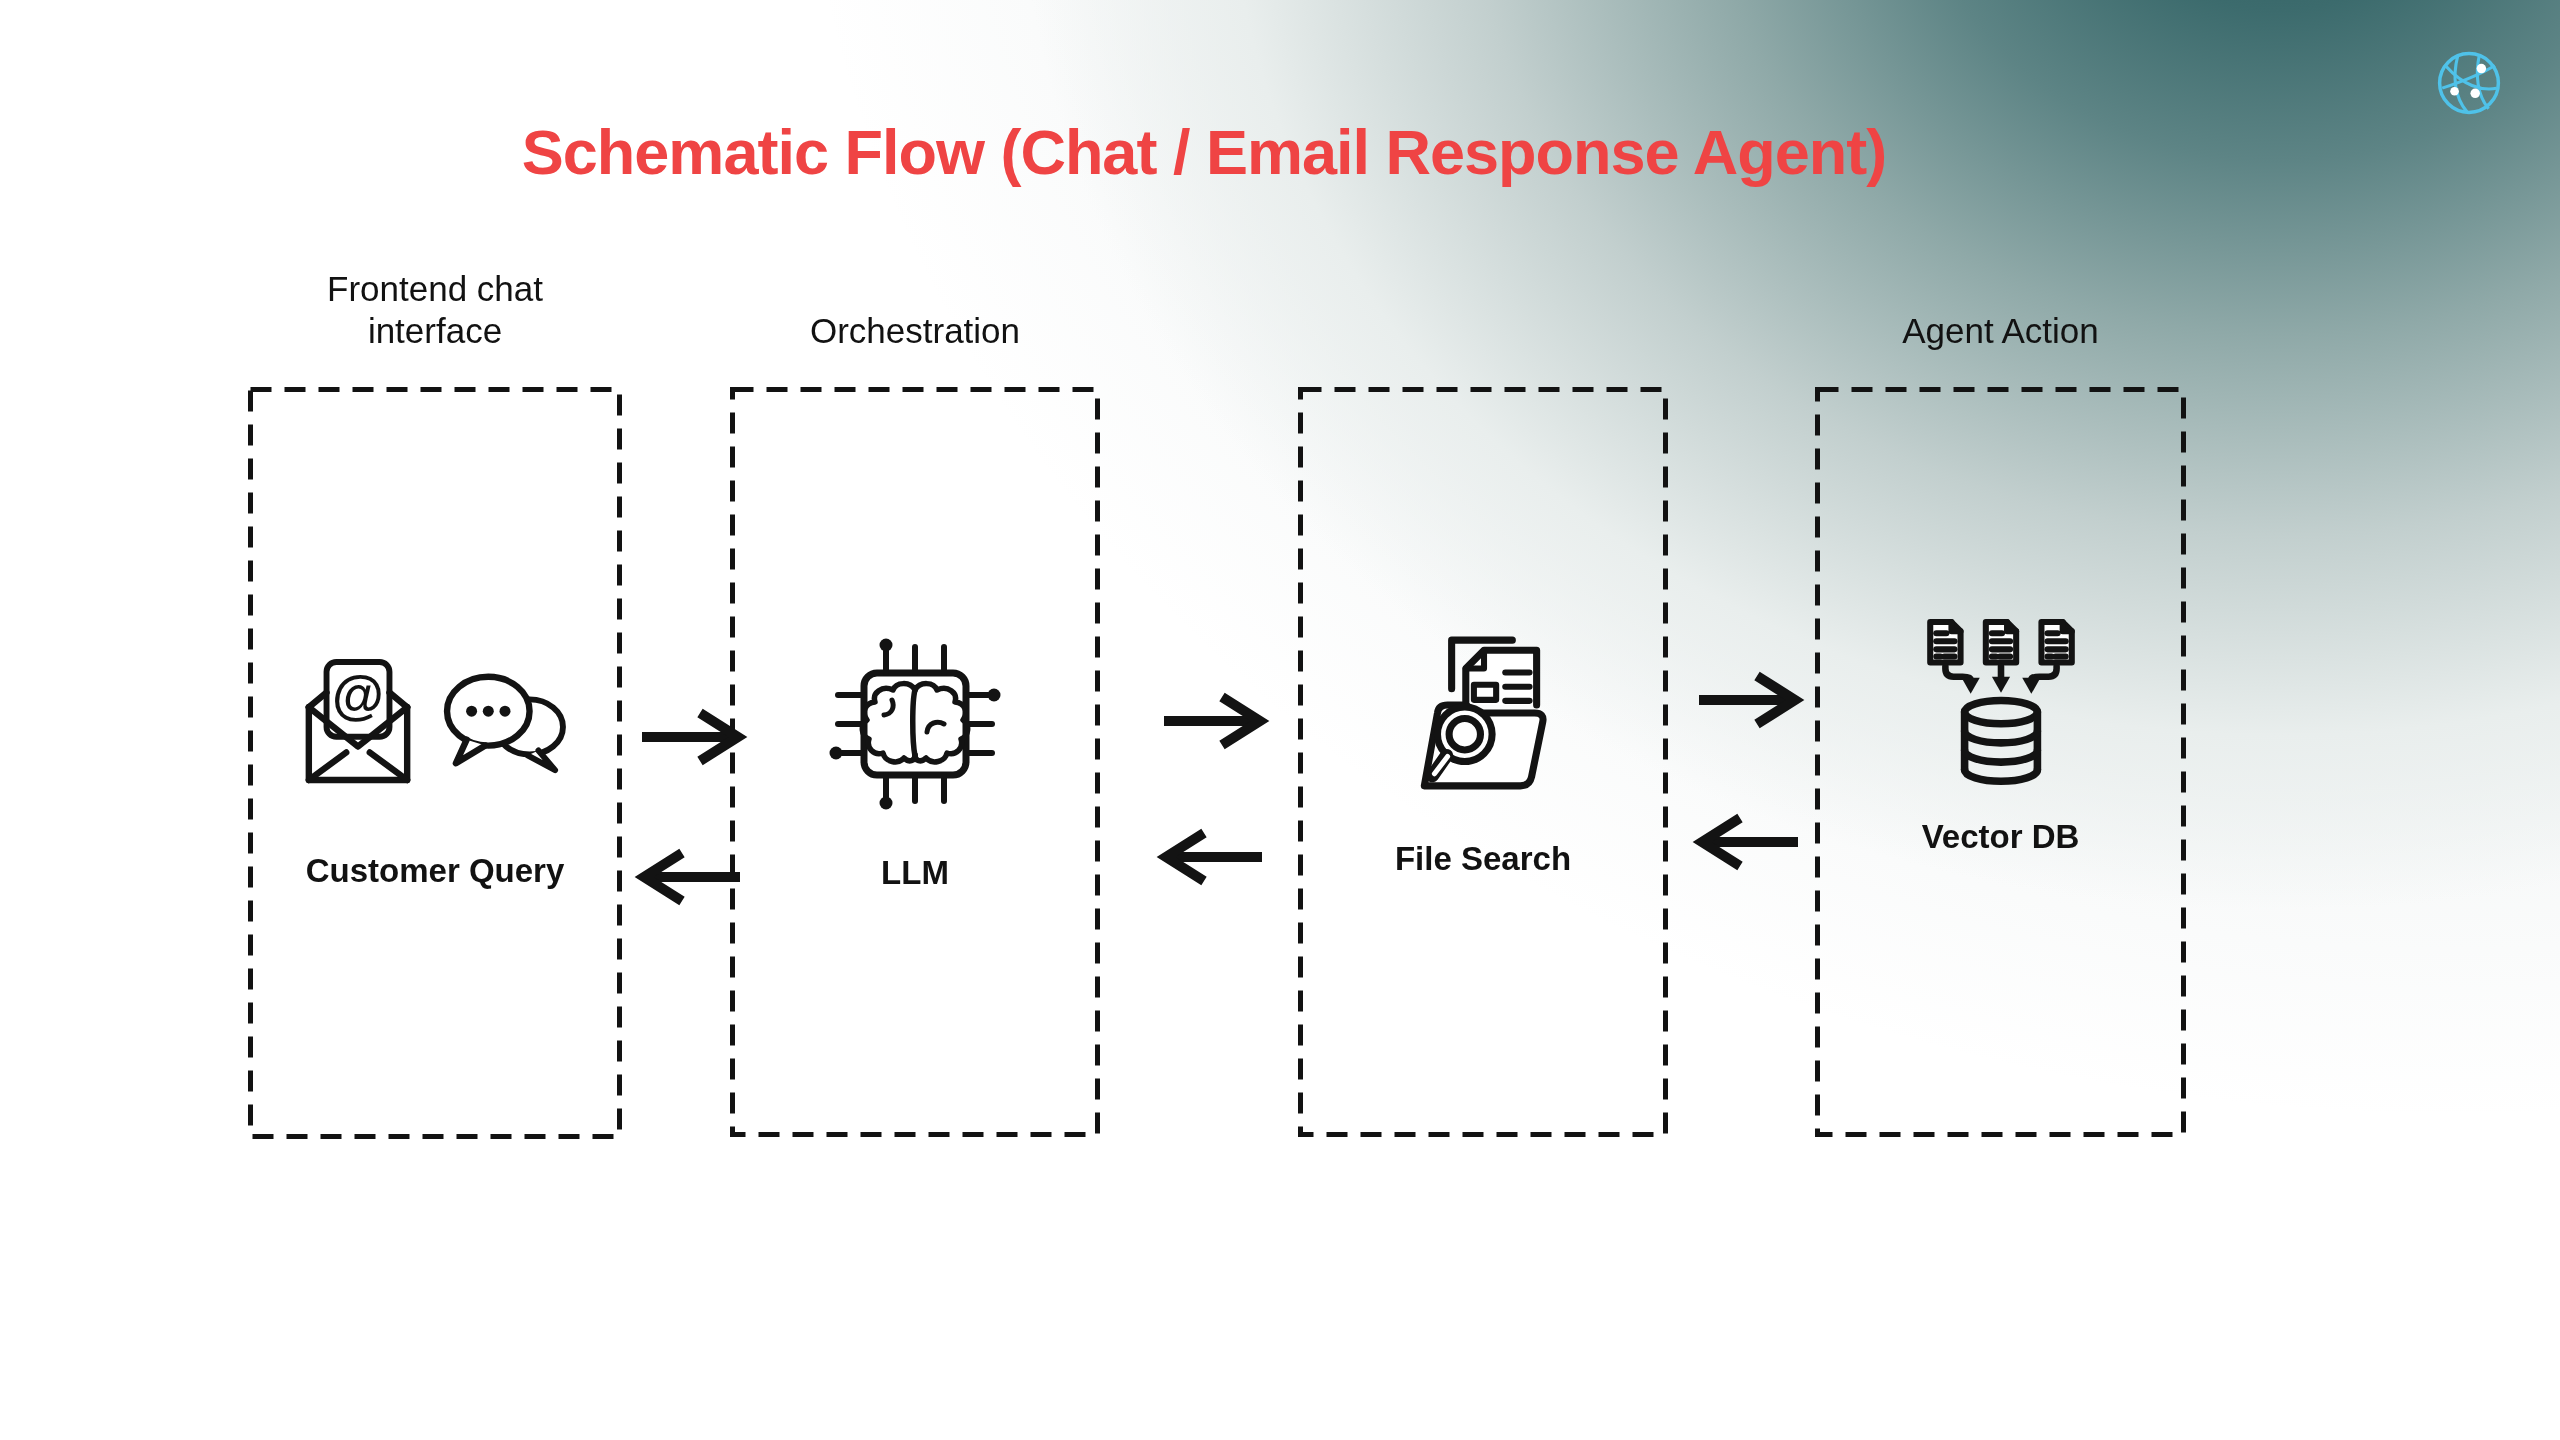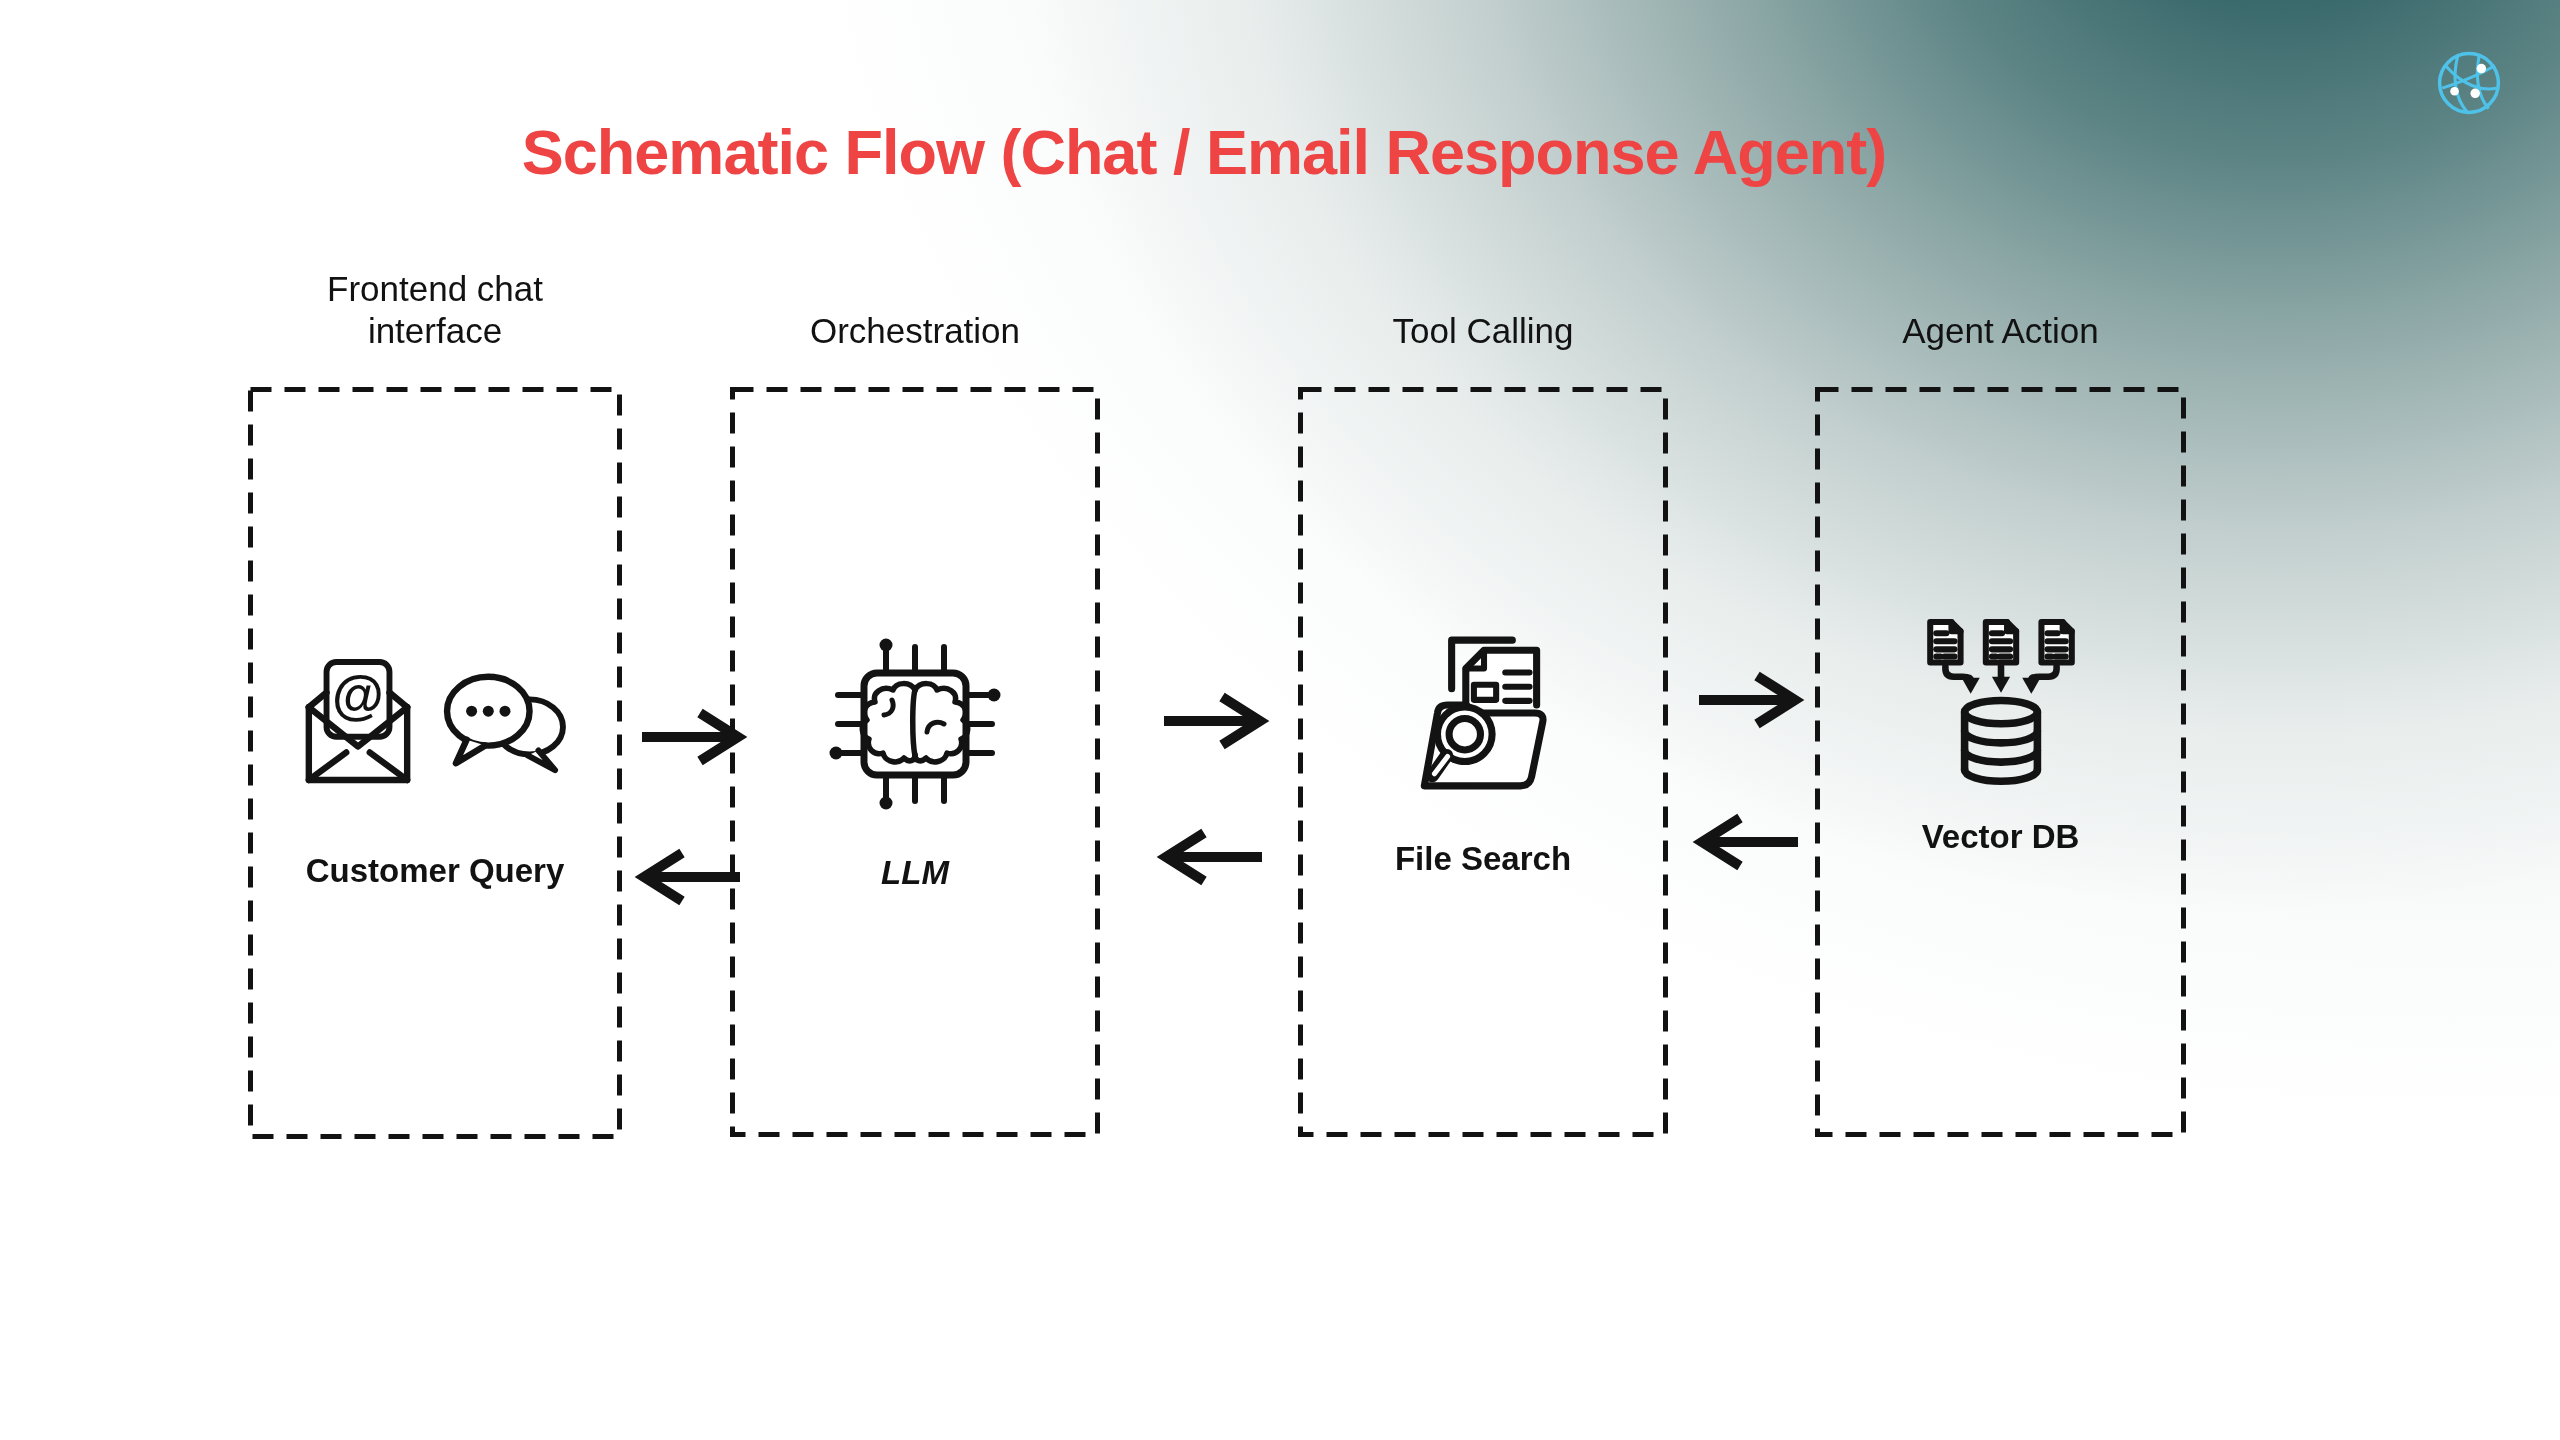--- a/index.html
+++ b/index.html
@@ -122,27 +122,24 @@
           <path d="M44,124 H22" stroke-width="6"></path>
             <circle cx="16" cy="124" r="6.5" fill="#131313" stroke="none"></circle>
           <path d="M95,61 C92,72 92,112 95,127" stroke-width="5.5"></path>
           <path d="M95,61 C90,52 76,53 73,61 C62,56 52,64 55,73 C45,74 41,84 47,91 C40,96 41,107 49,110 C46,119 54,127 63,124 C65,133 78,136 84,129 C89,134 95,132 95,126" stroke-width="5.5"></path>
           <path d="M95,61 C90,52 76,53 73,61 C62,56 52,64 55,73 C45,74 41,84 47,91 C40,96 41,107 49,110 C46,119 54,127 63,124 C65,133 78,136 84,129 C89,134 95,132 95,126" stroke-width="5.5" transform="matrix(-1,0,0,1,190,0)"></path>
           <path d="M64,86 c8,-1 11,-8 8,-15" stroke-width="5"></path>
           <path d="M107,103 c1,-9 10,-12 17,-8" stroke-width="5"></path>
         </svg>
       </span>
     </div>
-    <div class="stage-label" style="top:596px;font-style:italic;">LLM</div>
+    <div class="stage-label" style="top:596px;">LLM</div>
   </div>
 
   <div class="stage" style="left:1298px;width:370px;height:879px;">
-    <div class="stage-heading">
-        <div class="inner">Tool Calling</div>
-      </div>
     <svg class="stage-box" width="370" height="750" viewBox="0 0 370 750">
       <rect x="2.5" y="2.5" width="365" height="745" fill="none" stroke="#121212" stroke-width="5" stroke-dasharray="21 13"></rect>
     </svg>
     <div class="icon-row" style="top:368px;">
       <span>
         <svg width="152" height="172" viewBox="0 0 150 170" fill="none" stroke="#131313" stroke-linejoin="round" stroke-linecap="round">
           <path d="M44,62 V14 H104" stroke-width="7"></path>
           <path d="M58,78 V42 L76,24 H128 V78" stroke-width="7" fill="#ffffff"></path>
           <path d="M76,24 V42 H58" stroke-width="6"></path>
           <rect x="66" y="58" width="22" height="15" stroke-width="6" fill="#ffffff"></rect>

